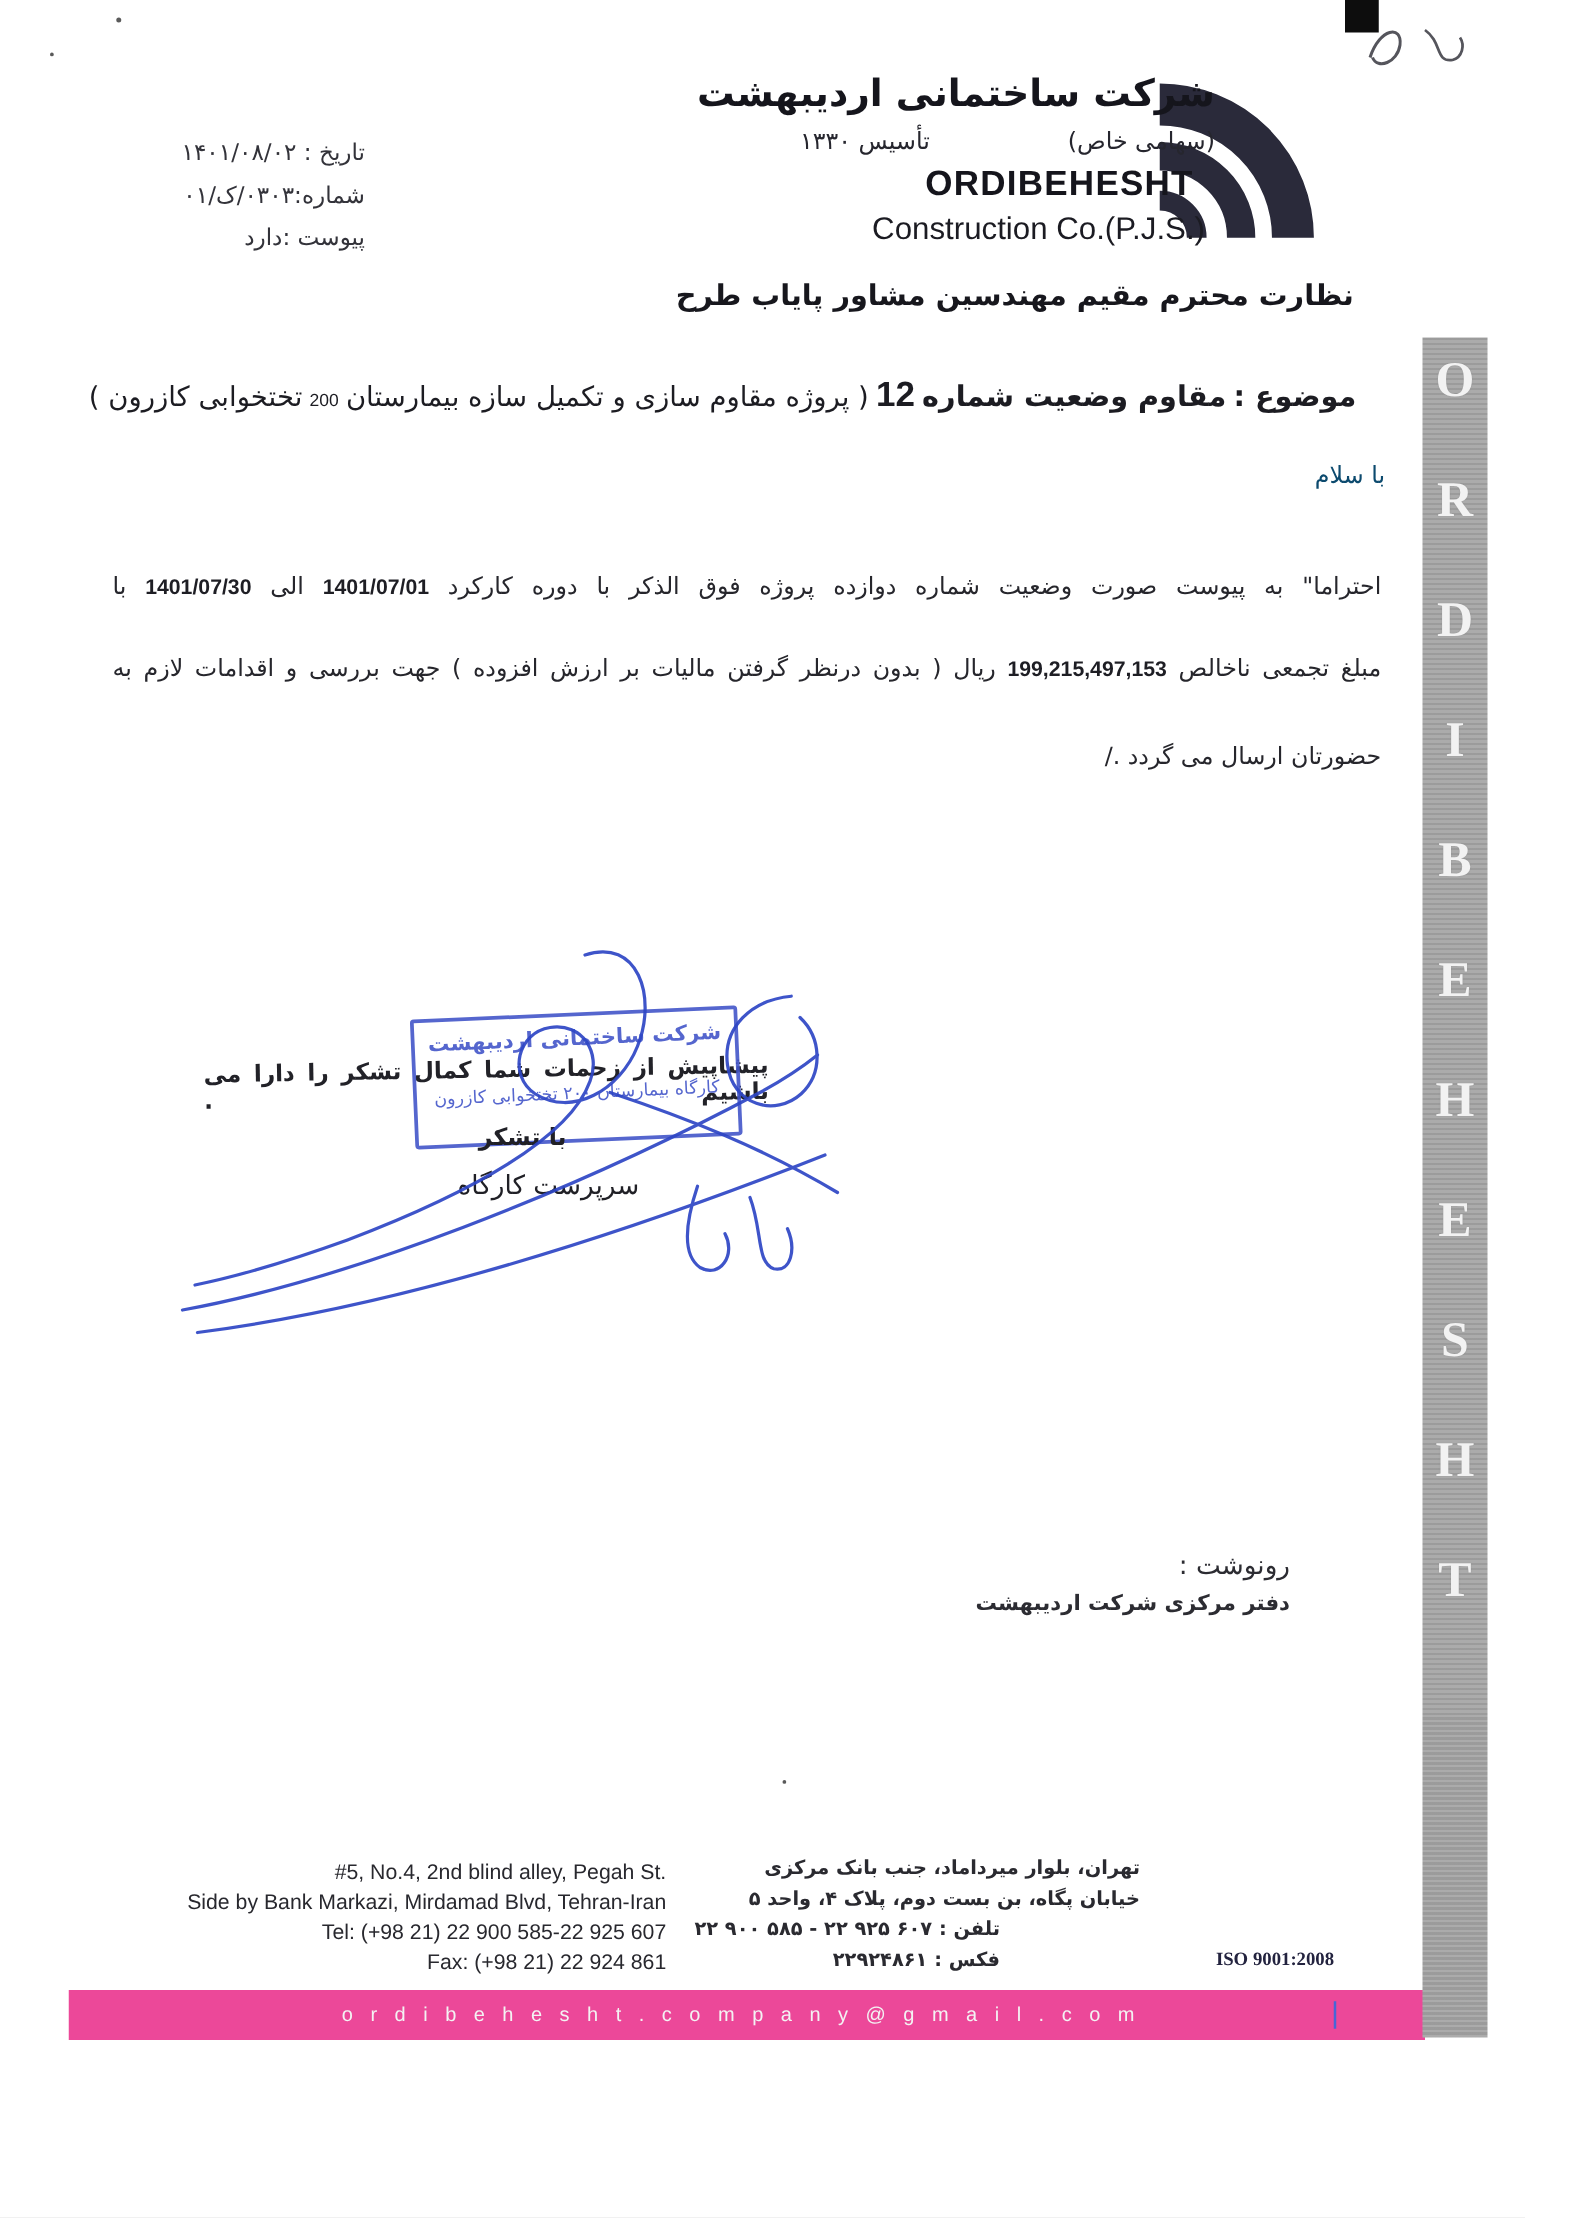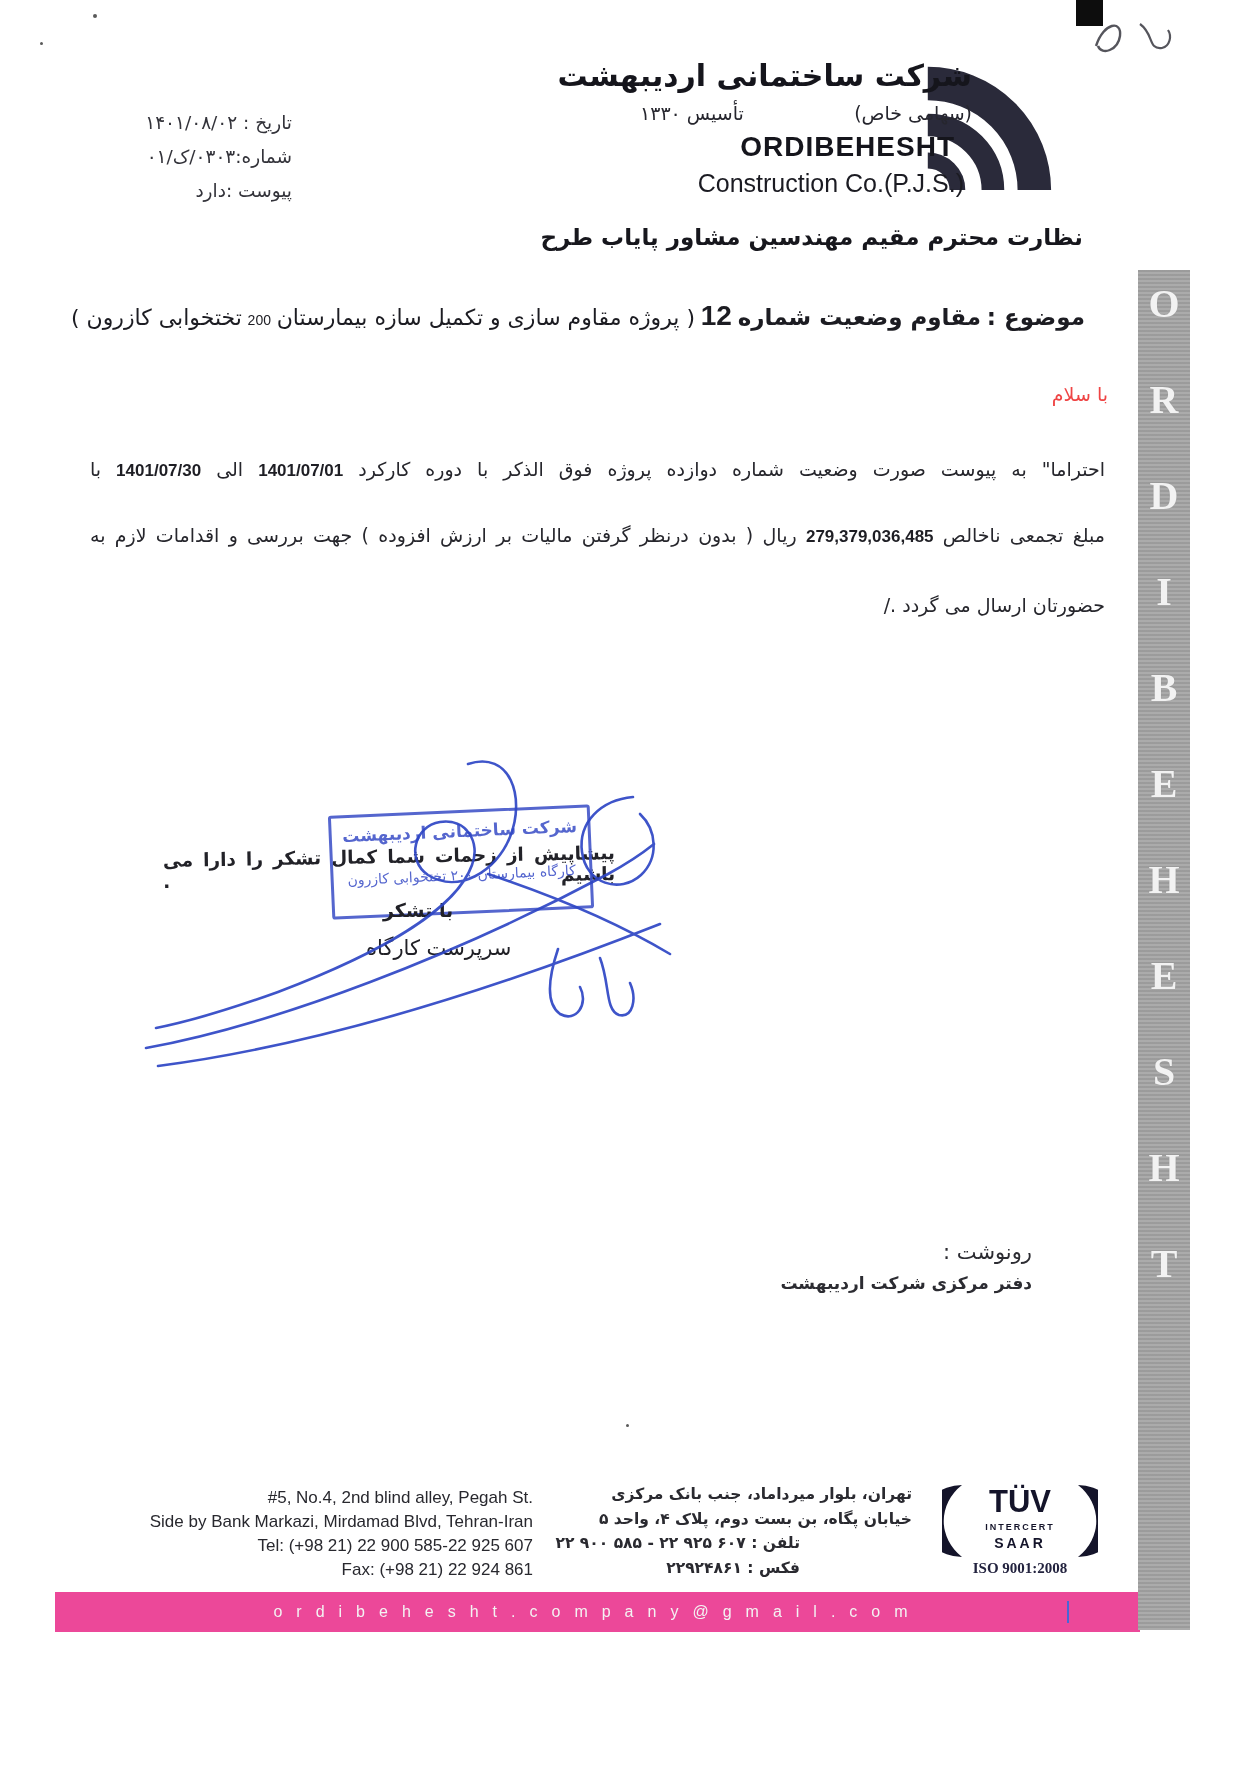--- a/index.html
+++ b/index.html
@@ -21,21 +21,21 @@
 
   .meta{right:963px;top:106px;text-align:right;font-size:18.5px;line-height:34px;color:#33333a;}
 
   
   .recipient{right:172px;top:224px;font-size:23px;font-weight:bold;color:#17171d;}
   .subject{right:170px;top:300px;white-space:nowrap;font-size:18px;color:#1c1c22;}
   .subj-label,.subj-main{font-size:23px;font-weight:bold;}
   .subj-num{font-size:28px;font-weight:bold;font-family:"Liberation Sans",sans-serif;}
   .subj-small{font-size:22px;}
   .subj-small-num{font-size:14px;font-family:"Liberation Sans",sans-serif;}
-  .salam{right:147px;top:383px;font-size:19px;color:#ef4444;text-align:center;}
+  .salam{right:147px;top:369px;font-size:19px;color:#0c4a6e;text-align:center;}
   .body-line{left:90px;right:150px;font-size:19px;color:#26262c;text-align:justify;text-align-last:justify;}
   .body-line .num{font-size:17px;font-weight:700;font-family:"Liberation Sans",sans-serif;
                   unicode-bidi:embed;color:#1e1e24;}
   .l1{top:458px;} .l2{top:524px;} .l3{top:594px;text-align:right;text-align-last:right;}
 
   
   .thanks{left:163px;top:846px;width:452px;font-size:18.5px;font-weight:600;color:#222228;
           text-align:justify;text-align-last:justify;transform:rotate(-1deg);}
   .stamp{left:330px;top:810px;width:262px;height:104px;border:3px solid #4356c9;border-radius:3px;
          transform:rotate(-2.5deg);color:#4356c9;text-align:center;opacity:.9;padding-top:8px;box-sizing:border-box;}
@@ -125,21 +125,21 @@
 
   <div class="abs body-line l1 rtl">
     <span>احتراما" به پیوست صورت وضعیت شماره دوازده پروژه فوق الذکر با دوره کارکرد</span>
     <span class="num" dir="ltr">1401/07/01</span>
     <span>الی</span>
     <span class="num" dir="ltr">1401/07/30</span>
     <span>با</span>
   </div>
   <div class="abs body-line l2 rtl">
     <span>مبلغ تجمعی ناخالص</span>
-    <span class="num" dir="ltr">279,379,036,485</span>
+    <span class="num" dir="ltr">199,215,497,153</span>
     <span>ریال ( بدون درنظر گرفتن مالیات بر ارزش افزوده ) جهت بررسی و اقدامات لازم به</span>
   </div>
   <div class="abs body-line l3 rtl">
     <span>حضورتان ارسال می گردد ./</span>
   </div>
 
   <div class="abs thanks rtl">پیشاپیش از زحمات شما کمال تشکر را دارا می باشیم .</div>
 
   <div class="abs stamp rtl">
     <div class="stamp-l1">شرکت ساختمانی اردیبهشت</div>
@@ -179,29 +179,20 @@
     <div class="fa-indent">
       <span>تلفن :</span>
       <span dir="ltr">۲۲ ۹۰۰ ۵۸۵ - ۲۲ ۹۲۵ ۶۰۷</span>
     </div>
     <div class="fa-indent">
       <span>فکس :</span>
       <span dir="ltr">۲۲۹۲۴۸۶۱</span>
     </div>
   </div>
 
-  <div class="abs tuv">
-    <svg class="abs" style="left:0;top:0;width:156px;height:80px;" viewBox="0 0 156 80">
-      <path d="M20,3 A40,36 0 0 0 20,75 A54,48 0 0 1 20,3 Z" fill="#14142a"></path>
-      <path d="M136,3 A40,36 0 0 1 136,75 A54,48 0 0 0 136,3 Z" fill="#14142a"></path>
-    </svg>
-    <div class="abs tuv-name">TÜV</div>
-    <div class="abs tuv-sub1">INTERCERT</div>
-    <div class="abs tuv-sub2">SAAR</div>
-  </div>
   <div class="abs iso">ISO 9001:2008</div>
 
   <div class="abs email-bar">
     <span class="mail">ordibehesht.company@gmail.com</span>
     <span class="email-tick"></span>
   </div>
 
   <div class="abs side-bar">
     <span class="side-letter">O</span>
     <span class="side-letter">R</span>

